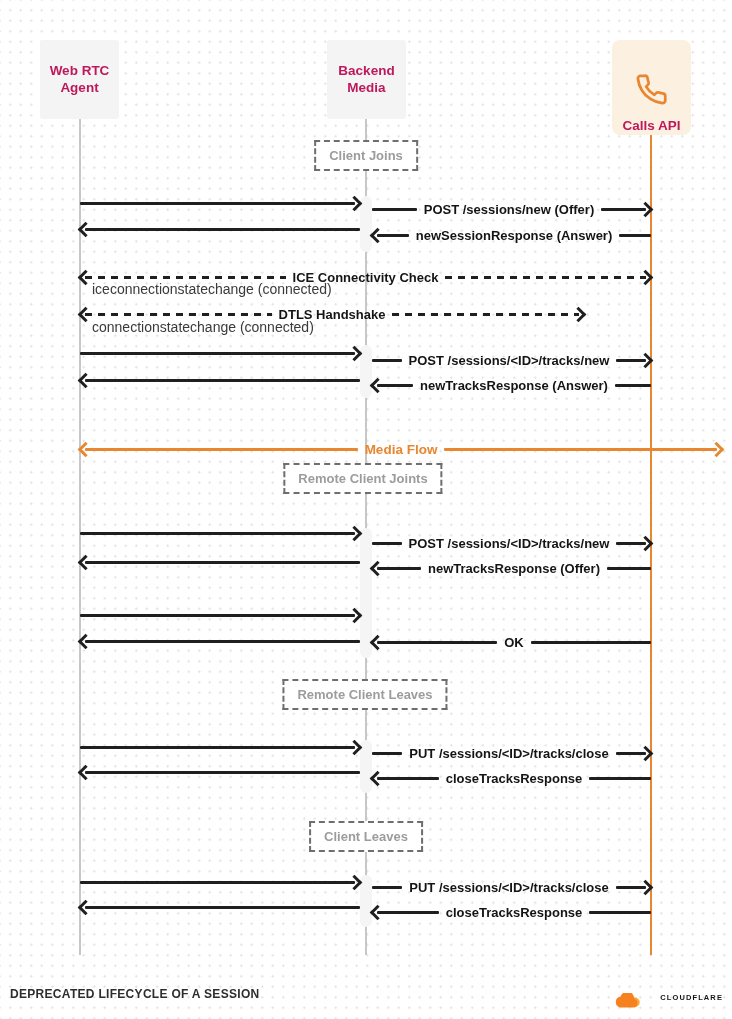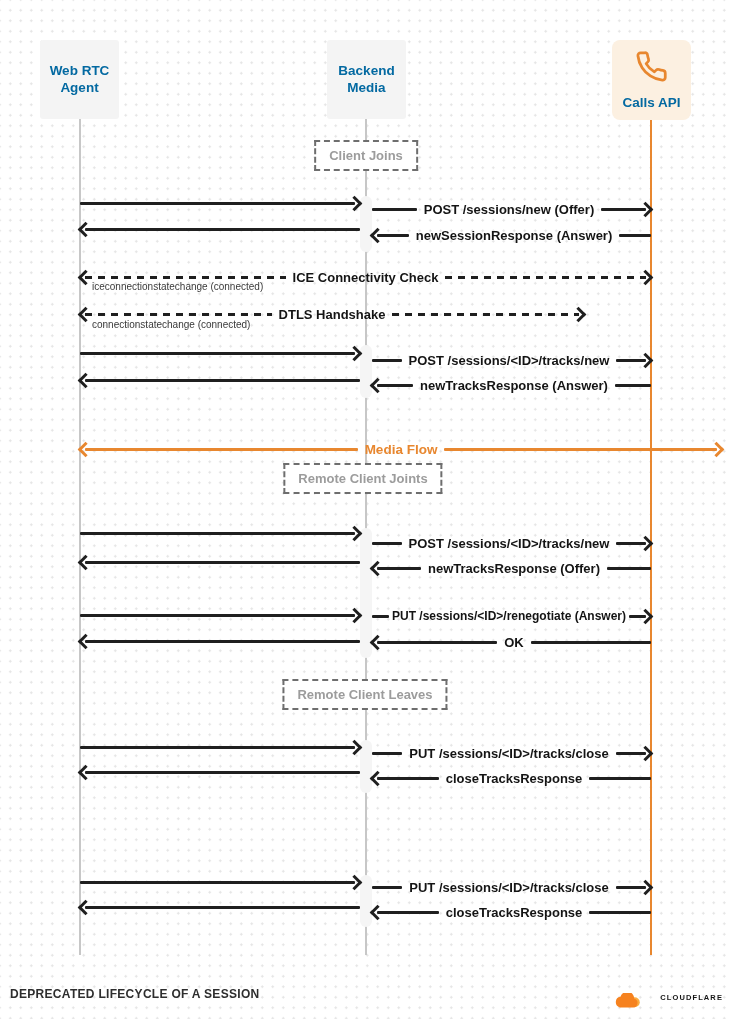--- a/index.html
+++ b/index.html
@@ -5,23 +5,23 @@
   html,body{margin:0;padding:0;background:#fff;}
   .canvas{
     position:relative;width:732px;height:1019px;overflow:hidden;
     background-color:#ffffff;
     background-image:radial-gradient(#E4E4E4 1px, transparent 1.35px);
     background-size:10.5px 10.5px;background-position:5px 5px;
     font-family:"Liberation Sans", sans-serif;
   }
   
   .actor{position:absolute;top:40px;width:79px;height:79px;background:#F4F4F4;
-    border-radius:3px;display:flex;align-items:center;justify-content:center;
-    text-align:center;font-weight:bold;font-size:13.5px;line-height:1.25;color:#0369a1;z-index:3;}
-  .actor.calls{background:#FCF0E1;border-radius:8px;flex-direction:column;gap:7px;padding-top:1px;}
+    border-radius:3px;display:flex;align-items:center;justify-content:flex-end;
+    text-align:center;font-weight:bold;font-size:13.5px;line-height:1.25;color:#be185d;z-index:3;}
+  .actor.calls{background:#FCF0E1;border-radius:8px;flex-direction:column;gap:7px;padding-top:16px;}
   .actor.calls .alabel{font-size:13.5px;}
   
   .lifeline{position:absolute;top:119px;width:2px;height:836px;background:#C7C7C7;z-index:1;}
   .lifeline.orange{background:#E8872F;}
   
   .act{position:absolute;left:360px;width:12px;background:#F5F5F5;border-radius:6px;z-index:2;}
   
   .phase{position:absolute;transform:translateX(-50%);border:2px dashed #6E6E6E;
     background:#fff;color:#9C9C9C;font-weight:bold;font-size:13px;
     padding:6px 13px;white-space:nowrap;z-index:4;}
@@ -33,21 +33,21 @@
   .mlabel.tight{font-size:12px;padding:0 3px;}
   .chev-r{flex:0 0 auto;width:8px;height:8px;border-top:3px solid #1F1F1F;border-right:3px solid #1F1F1F;
     transform:rotate(45deg);margin-left:-6px;}
   .chev-l{flex:0 0 auto;width:8px;height:8px;border-top:3px solid #1F1F1F;border-left:3px solid #1F1F1F;
     transform:rotate(-45deg);margin-right:-6px;}
   .msg.orange .line{background:#E8872F;}
   .msg.orange .mlabel{color:#E8872F;font-size:13.5px;}
   .msg.orange .chev-r{border-color:#E8872F;}
   .msg.orange .chev-l{border-color:#E8872F;}
   
-  .note{position:absolute;font-size:10px;color:#3A3A3A;z-index:5;white-space:nowrap;}
+  .note{position:absolute;font-size:14px;color:#3A3A3A;z-index:5;white-space:nowrap;}
   
   .footer-title{position:absolute;left:10px;top:987px;font-weight:bold;font-size:12px;
     letter-spacing:0.3px;color:#2E2E2E;z-index:6;}
   .cf-logo{position:absolute;right:9px;top:993px;display:flex;align-items:flex-start;gap:19px;z-index:6;}
   .cf-word{font-weight:bold;font-size:7.5px;letter-spacing:1.1px;color:#161616;}
 </style>
 </head>
 <body>
 
 <div class="canvas">
@@ -73,20 +73,21 @@
 
   <div class="act" style="top:196px;height:56px"></div>
   <div class="act" style="top:345px;height:53px"></div>
   <div class="act" style="top:528px;height:130px"></div>
   <div class="act" style="top:740px;height:53px"></div>
   <div class="act" style="top:875px;height:52px"></div>
 
   <div class="phase" style="left:366px;top:140px">Client Joins</div>
   <div class="phase" style="left:363px;top:463px">Remote Client Joints</div>
   <div class="phase" style="left:365px;top:679px">Remote Client Leaves</div>
+  <div class="phase" style="left:366px;top:821px">Client Leaves</div>
 
   <div class="msg" style="left:80px;top:194px;width:280px">
       <span class="line"></span>
       <span class="chev-r"></span>
     </div>
   <div class="msg" style="left:372px;top:200px;width:279px">
       <span class="line"></span>
       <span class="mlabel">POST /sessions/new (Offer)</span>
       <span class="line"></span>
       <span class="chev-r"></span>
@@ -163,26 +164,20 @@
       <span class="line"></span>
     </div>
   <div class="msg" style="left:372px;top:559px;width:279px">
       <span class="chev-l"></span>
       <span class="line"></span>
       <span class="mlabel">newTracksResponse (Offer)</span>
       <span class="line"></span>
     </div>
 
   <div class="msg" style="left:80px;top:606px;width:280px">
-      <span class="line"></span>
-      <span class="chev-r"></span>
-    </div>
-  <div class="msg" style="left:372px;top:607px;width:279px">
-      <span class="line"></span>
-      <span class="mlabel tight">PUT /sessions/&lt;ID&gt;/renegotiate (Answer)</span>
       <span class="line"></span>
       <span class="chev-r"></span>
     </div>
   <div class="msg" style="left:80px;top:632px;width:280px">
       <span class="chev-l"></span>
       <span class="line"></span>
     </div>
   <div class="msg" style="left:372px;top:633px;width:279px">
       <span class="chev-l"></span>
       <span class="line"></span>

